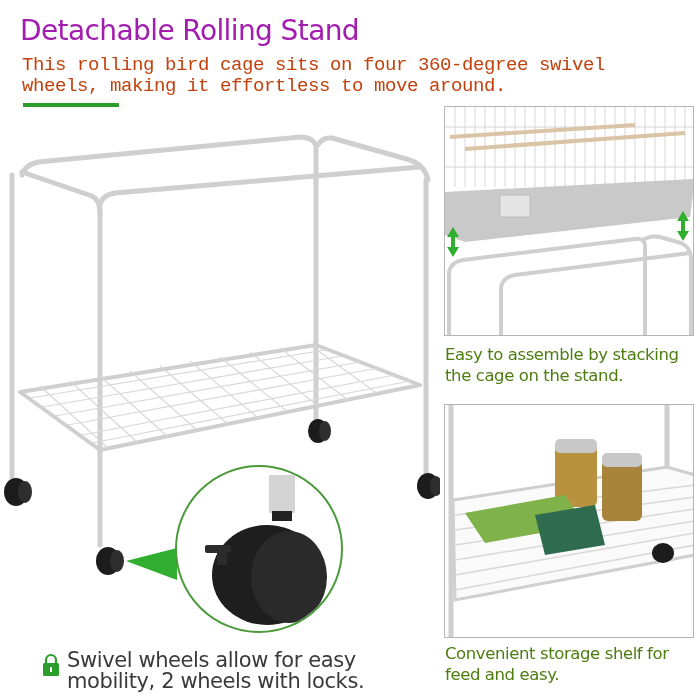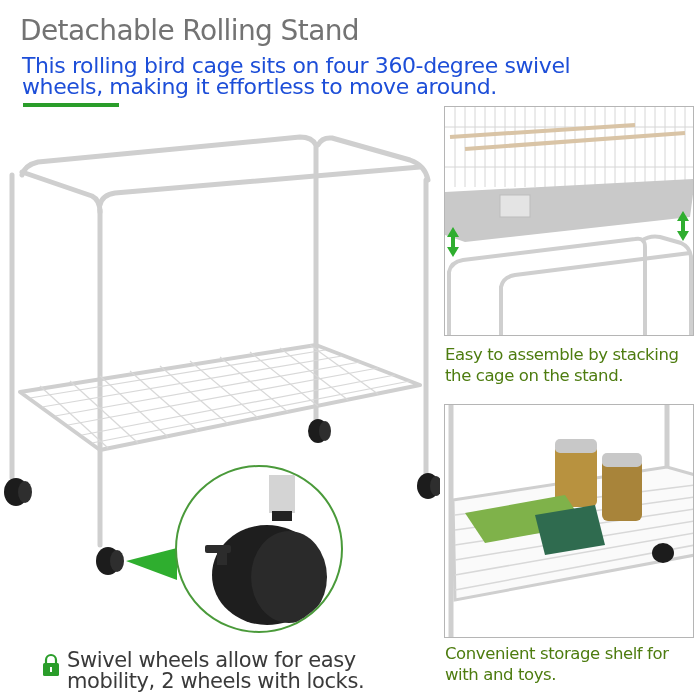--- a/index.html
+++ b/index.html
@@ -1,26 +1,26 @@
 <!DOCTYPE html>
 <html><head>
 <meta charset="utf-8">
 <style>
   * { margin: 0; padding: 0; box-sizing: border-box; }
   html, body { width: 700px; height: 700px; background: #ffffff; overflow: hidden; }
   body { position: relative; font-family: "DejaVu Sans", "Liberation Sans", sans-serif; color: #1a1a1a; }
 
   .title {
     position: absolute; left: 20px; top: 14px;
-    font-size: 28px; font-weight: normal; color: #737373; letter-spacing: -0.6px;
+    font-size: 28px; font-weight: normal; color: #a21caf; letter-spacing: -0.6px;
     font-family: "DejaVu Sans", sans-serif;
   }
   .subtitle {
     position: absolute; left: 22px; top: 55px; width: 600px;
-    font-size: 22px; line-height: 21px; color: #1d4ed8; letter-spacing: -0.4px;
+    font-size: 19px; line-height: 21px; color: #c2410c; letter-spacing: -0.4px; font-family: Liberation Mono, monospace;
   }
   .accent-bar {
     position: absolute; left: 23px; top: 103px; width: 96px; height: 4px;
     background: #2a9d2a;
   }
 
   .main-illustration { position: absolute; left: 0; top: 120px; width: 440px; height: 470px; }
   .zoom-circle {
     position: absolute; left: 175px; top: 465px; width: 168px; height: 168px;
     border-radius: 50%; border: 2px solid #4a9a3a; background: #fff; overflow: hidden;
@@ -200,13 +200,13 @@
     <rect x="110" y="34" width="42" height="14" rx="5" fill="#c8c8c8"></rect>
     <rect x="157" y="54" width="40" height="62" rx="6" fill="#a8843a"></rect>
     <rect x="157" y="48" width="40" height="14" rx="5" fill="#c8c8c8"></rect>
 
     <polygon points="20,108 120,90 140,120 40,138" fill="#7fb24a"></polygon>
     <polygon points="90,110 150,100 160,140 100,150" fill="#2f6b4f"></polygon>
 
     <ellipse cx="218" cy="148" rx="11" ry="10" fill="#1c1c1c"></ellipse>
   </svg>
 </div>
-<div class="panel-caption cap-bottom">Convenient storage shelf for with and toys.</div>
+<div class="panel-caption cap-bottom">Convenient storage shelf for feed and easy.</div>
 
 </body></html>

